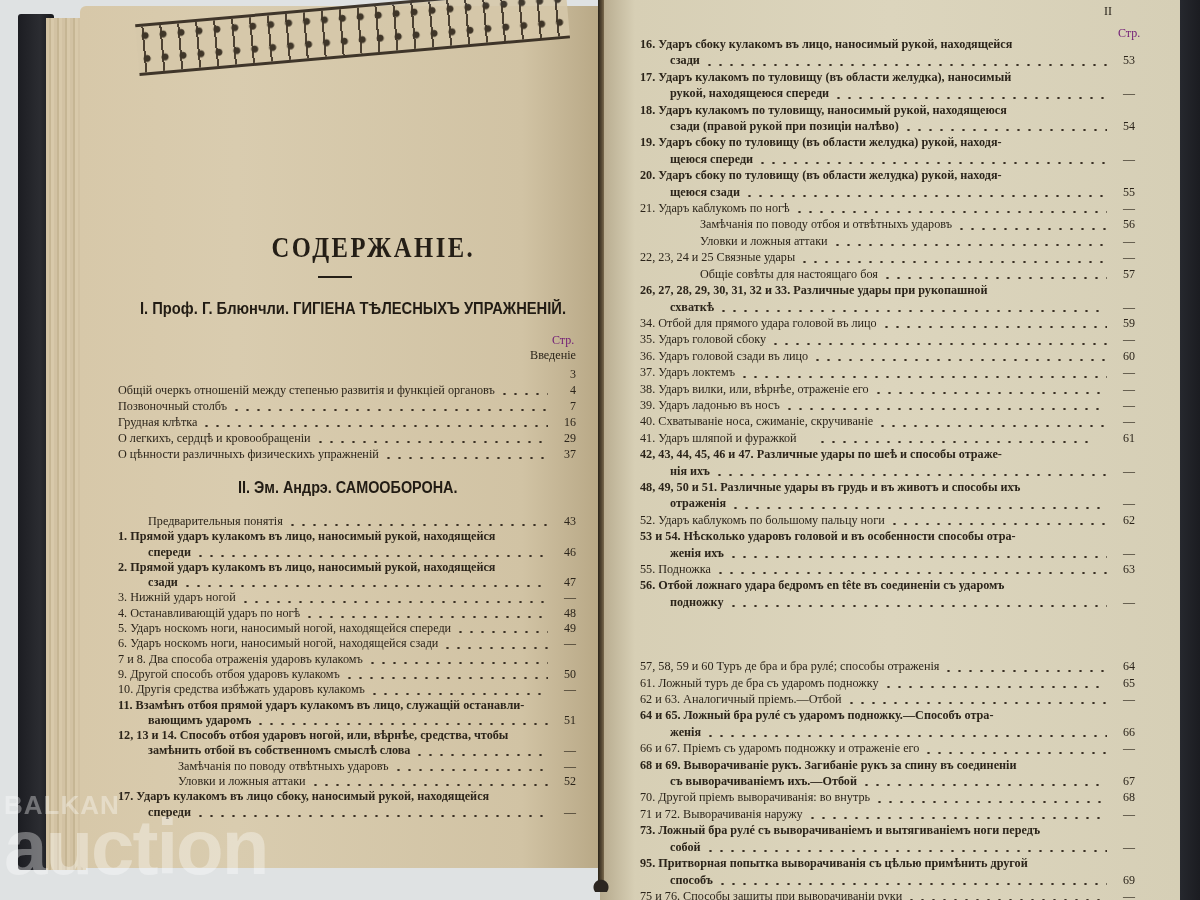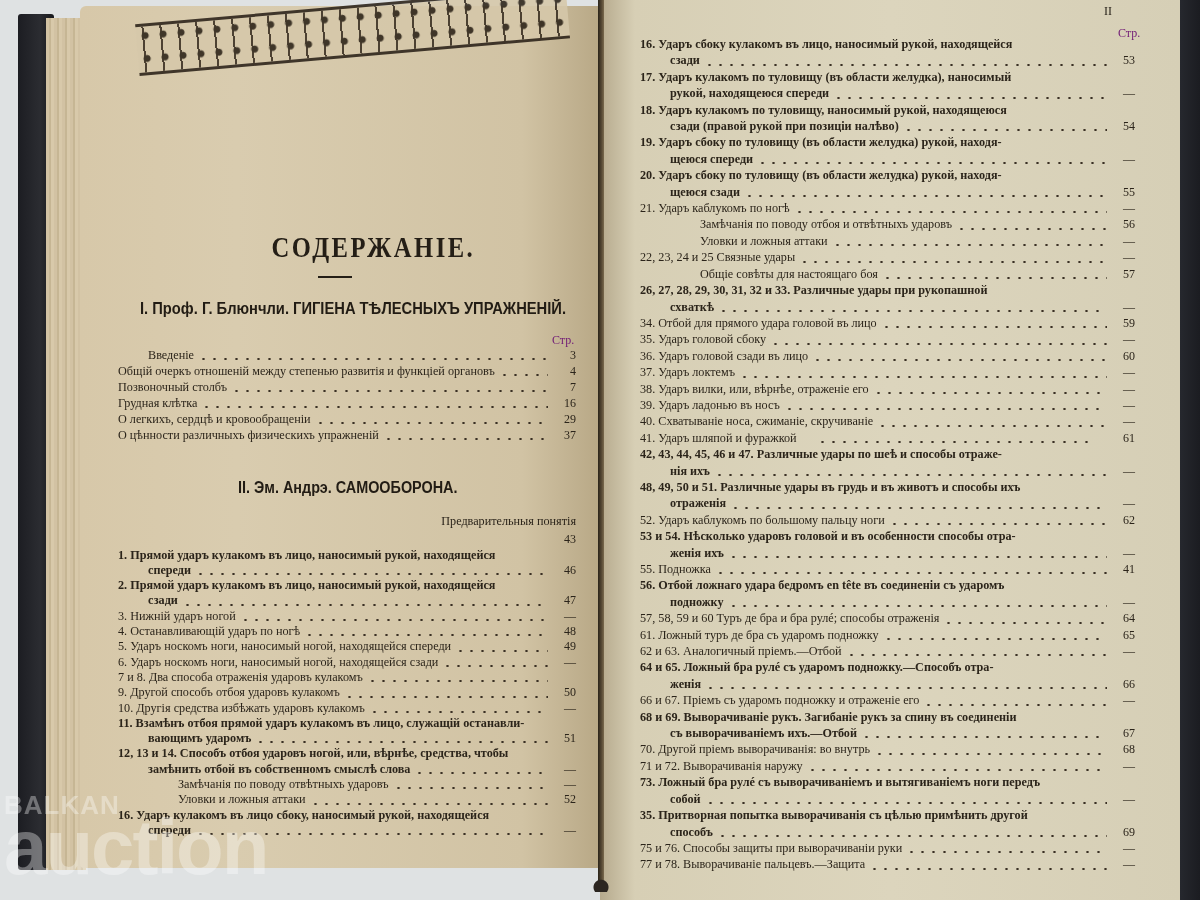--- a/index.html
+++ b/index.html
@@ -117,21 +117,21 @@
     <div class="ornament-band"></div>
   </div>
 
   <div class="title">СОДЕРЖАНIЕ.</div>
   <div class="title-rule"></div>
 
   <div class="section-heading" style="left:140px; top:300px; transform:scaleX(.92);">I. Проф. Г. Блюнчли. ГИГIЕНА ТѢЛЕСНЫХЪ УПРАЖНЕНIЙ.</div>
   <div class="page-col-label" style="left:552px; top:333px;">Стр.</div>
 
   <div class="toc left-toc" id="toc-s1" style="top:347px;">
-      <div class="toc-entry" style="line-height: 16px;">
+      <div class="toc-entry" style="line-height: 16px; flex-direction: column;">
         <span class="toc-text indent1">Введенiе</span>
         <span class="leader"></span>
         <span class="pg">3</span>
       </div>
       <div class="toc-entry" style="line-height: 16px;">
         <span class="toc-text">Общiй очеркъ отношенiй между степенью развитiя и функцiей органовъ</span>
         <span class="leader"></span>
         <span class="pg">4</span>
       </div>
       <div class="toc-entry" style="line-height: 16px;">
@@ -152,21 +152,21 @@
       <div class="toc-entry" style="line-height: 16px;">
         <span class="toc-text">О цѣнности различныхъ физическихъ упражненiй</span>
         <span class="leader"></span>
         <span class="pg">37</span>
       </div>
     </div>
 
   <div class="section-heading" style="left:238px; top:479px; transform:scaleX(.9);">II. Эм. Андрэ. САМООБОРОНА.</div>
 
   <div class="toc left-toc" id="toc-s2" style="top:514px;">
-      <div class="toc-entry" style="line-height: 15.3px; flex-direction: column;">
+      <div class="toc-entry" style="line-height: 15.3px;">
         <span class="toc-text indent1">Предварительныя понятiя</span>
         <span class="leader"></span>
         <span class="pg">43</span>
       </div>
       <div class="toc-entry" style="line-height: 15.3px;">
         <div class="multi">
           <div class="row">
             <span class="toc-text">1. Прямой ударъ кулакомъ въ лицо, наносимый рукой, находящейся</span>
           </div>
           <div class="row">
@@ -253,21 +253,21 @@
         <span class="pg">—</span>
       </div>
       <div class="toc-entry" style="line-height: 15.3px;">
         <span class="toc-text indent2">Уловки и ложныя аттаки</span>
         <span class="leader"></span>
         <span class="pg">52</span>
       </div>
       <div class="toc-entry" style="line-height: 15.3px;">
         <div class="multi">
           <div class="row">
-            <span class="toc-text">16. Ударъ кулакомъ въ лицо сбоку, наносимый рукой, находящейся</span>
+            <span class="toc-text">17. Ударъ кулакомъ въ лицо сбоку, наносимый рукой, находящейся</span>
           </div>
           <div class="row">
             <span class="toc-cont">спереди</span>
             <span class="leader"></span>
           </div>
         </div>
         <span class="pg">—</span>
       </div>
     </div>
 
@@ -449,35 +449,35 @@
           <div class="row">
             <span class="toc-cont">женiя ихъ</span>
             <span class="leader"></span>
           </div>
         </div>
         <span class="pg">—</span>
       </div>
       <div class="toc-entry" style="line-height: 16.4px;">
         <span class="toc-text">55. Подножка</span>
         <span class="leader"></span>
-        <span class="pg">41</span>
+        <span class="pg">63</span>
       </div>
       <div class="toc-entry" style="line-height: 16.4px;">
         <div class="multi">
           <div class="row">
             <span class="toc-text">56. Отбой ложнаго удара бедромъ en tête въ соединенiи съ ударомъ</span>
           </div>
           <div class="row">
             <span class="toc-cont">подножку</span>
             <span class="leader"></span>
           </div>
         </div>
         <span class="pg">—</span>
       </div>
-      <div class="toc-entry" style="line-height: 16.4px;">
+      <div class="toc-entry" style="line-height: 16.4px; margin-top: 48px;">
         <span class="toc-text">57, 58, 59 и 60 Туръ де бра и бра рулé; способы отраженiя</span>
         <span class="leader"></span>
         <span class="pg">64</span>
       </div>
       <div class="toc-entry" style="line-height: 16.4px;">
         <span class="toc-text">61. Ложный туръ де бра съ ударомъ подножку</span>
         <span class="leader"></span>
         <span class="pg">65</span>
       </div>
       <div class="toc-entry" style="line-height: 16.4px;">
@@ -532,21 +532,21 @@
           <div class="row">
             <span class="toc-cont">собой</span>
             <span class="leader"></span>
           </div>
         </div>
         <span class="pg">—</span>
       </div>
       <div class="toc-entry" style="line-height: 16.4px;">
         <div class="multi">
           <div class="row">
-            <span class="toc-text">35. Притворная попытка выворачиванiя съ цѣлью примѣнить другой</span>
+            <span class="toc-text">95. Притворная попытка выворачиванiя съ цѣлью примѣнить другой</span>
           </div>
           <div class="row">
             <span class="toc-cont">способъ</span>
             <span class="leader"></span>
           </div>
         </div>
         <span class="pg">69</span>
       </div>
       <div class="toc-entry" style="line-height: 16.4px;">
         <span class="toc-text">75 и 76. Способы защиты при выворачиванiи руки</span>

